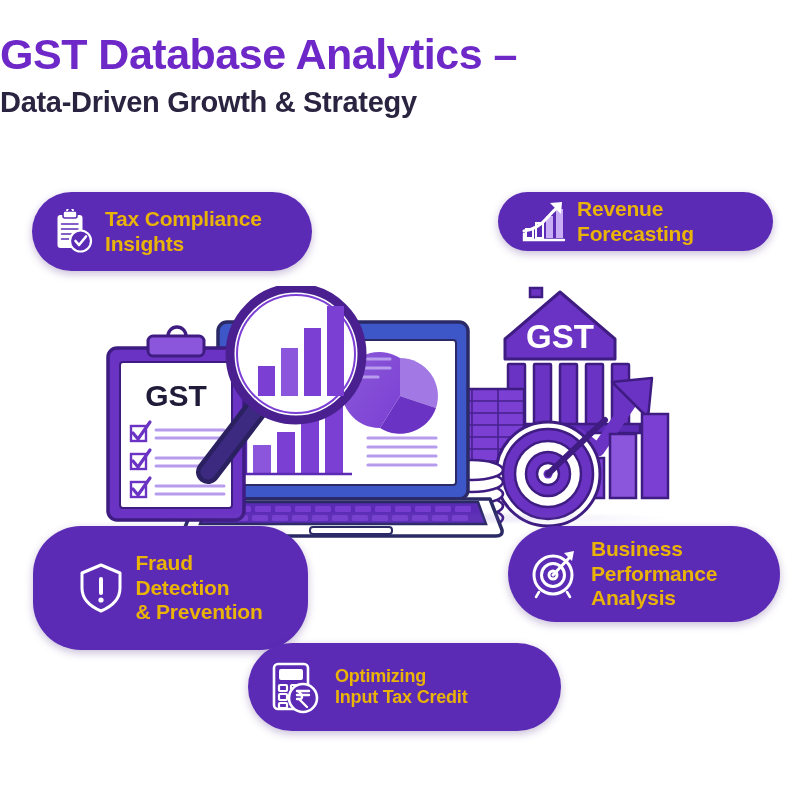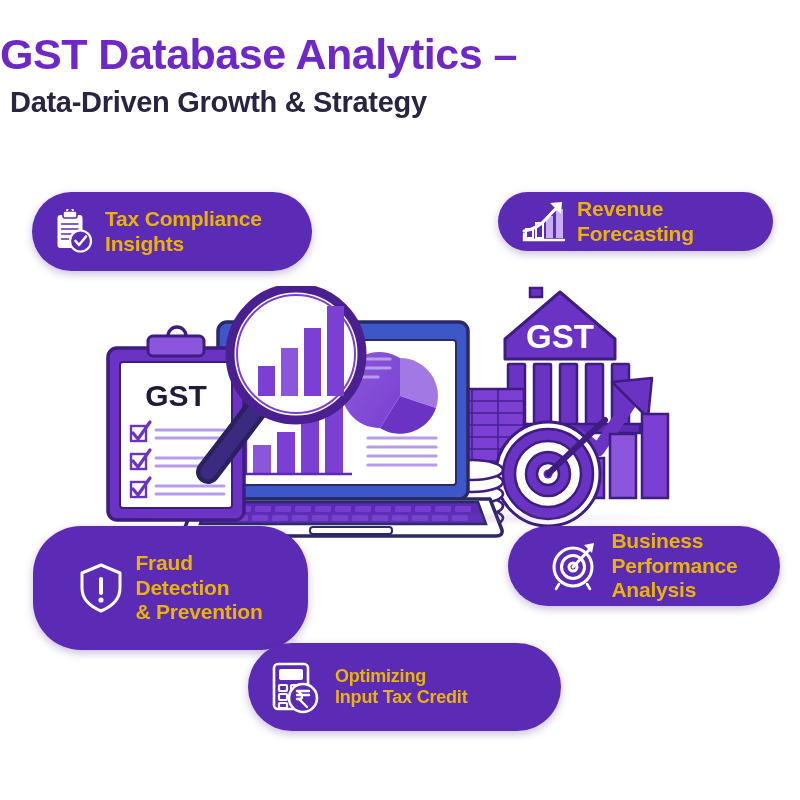--- a/index.html
+++ b/index.html
@@ -14,21 +14,21 @@
 
   
   .title-block{position:absolute;left:0;top:32px;width:800px;text-align:left;}
   .main-title{
     font-size:43px;font-weight:bold;letter-spacing:-0.5px;
     color:#6E28C8;line-height:1.05;margin:0;
     font-family:"Liberation Sans", sans-serif;
   }
   .sub-title{
     font-size:29px;font-weight:bold;letter-spacing:-0.3px;
-    color:#2A2440;line-height:1.1;margin:10px 0 0 10px;
+    color:#2A2440;line-height:1.1;margin:10px 0 0 0;
     font-family:"Liberation Sans", sans-serif;
   }
 
   
   .badge{
     position:absolute;
     display:flex;align-items:center;gap:11px;
     background:#5B2BB5;
     border-radius:48px;
     padding:0 22px;
@@ -39,21 +39,21 @@
   .badge .blabel{
     color:#eab308;font-weight:bold;
     font-size:21px;line-height:1.16;
     letter-spacing:-0.2px;
     white-space:pre-line;
     font-family:"Liberation Sans", sans-serif;
   }
   #badge-tax      {left:32px; top:192px;  width:280px;height:79px;}
   #badge-revenue  {left:498px;top:192px;  width:275px;height:59px;}
   #badge-fraud    {left:33px; top:526px;  width:275px;height:124px;justify-content:center;}
-  #badge-business {left:508px;top:526px;  width:272px;height:80px;justify-content:center;}
+  #badge-business {left:508px;top:526px;  width:272px;height:96px;}
   #badge-itc      {left:248px;top:643px;  width:313px;height:88px;}
   #badge-itc .blabel{font-size:18px;}
 
   
   #hero{position:absolute;left:100px;top:286px;width:600px;height:252px;}
   .shadow-ellipse{
     position:absolute;left:30px;top:225px;width:540px;height:14px;
     background:radial-gradient(ellipse at center, rgba(120,90,190,.20) 0%, rgba(255,255,255,0) 72%);
     border-radius:50%;
   }

